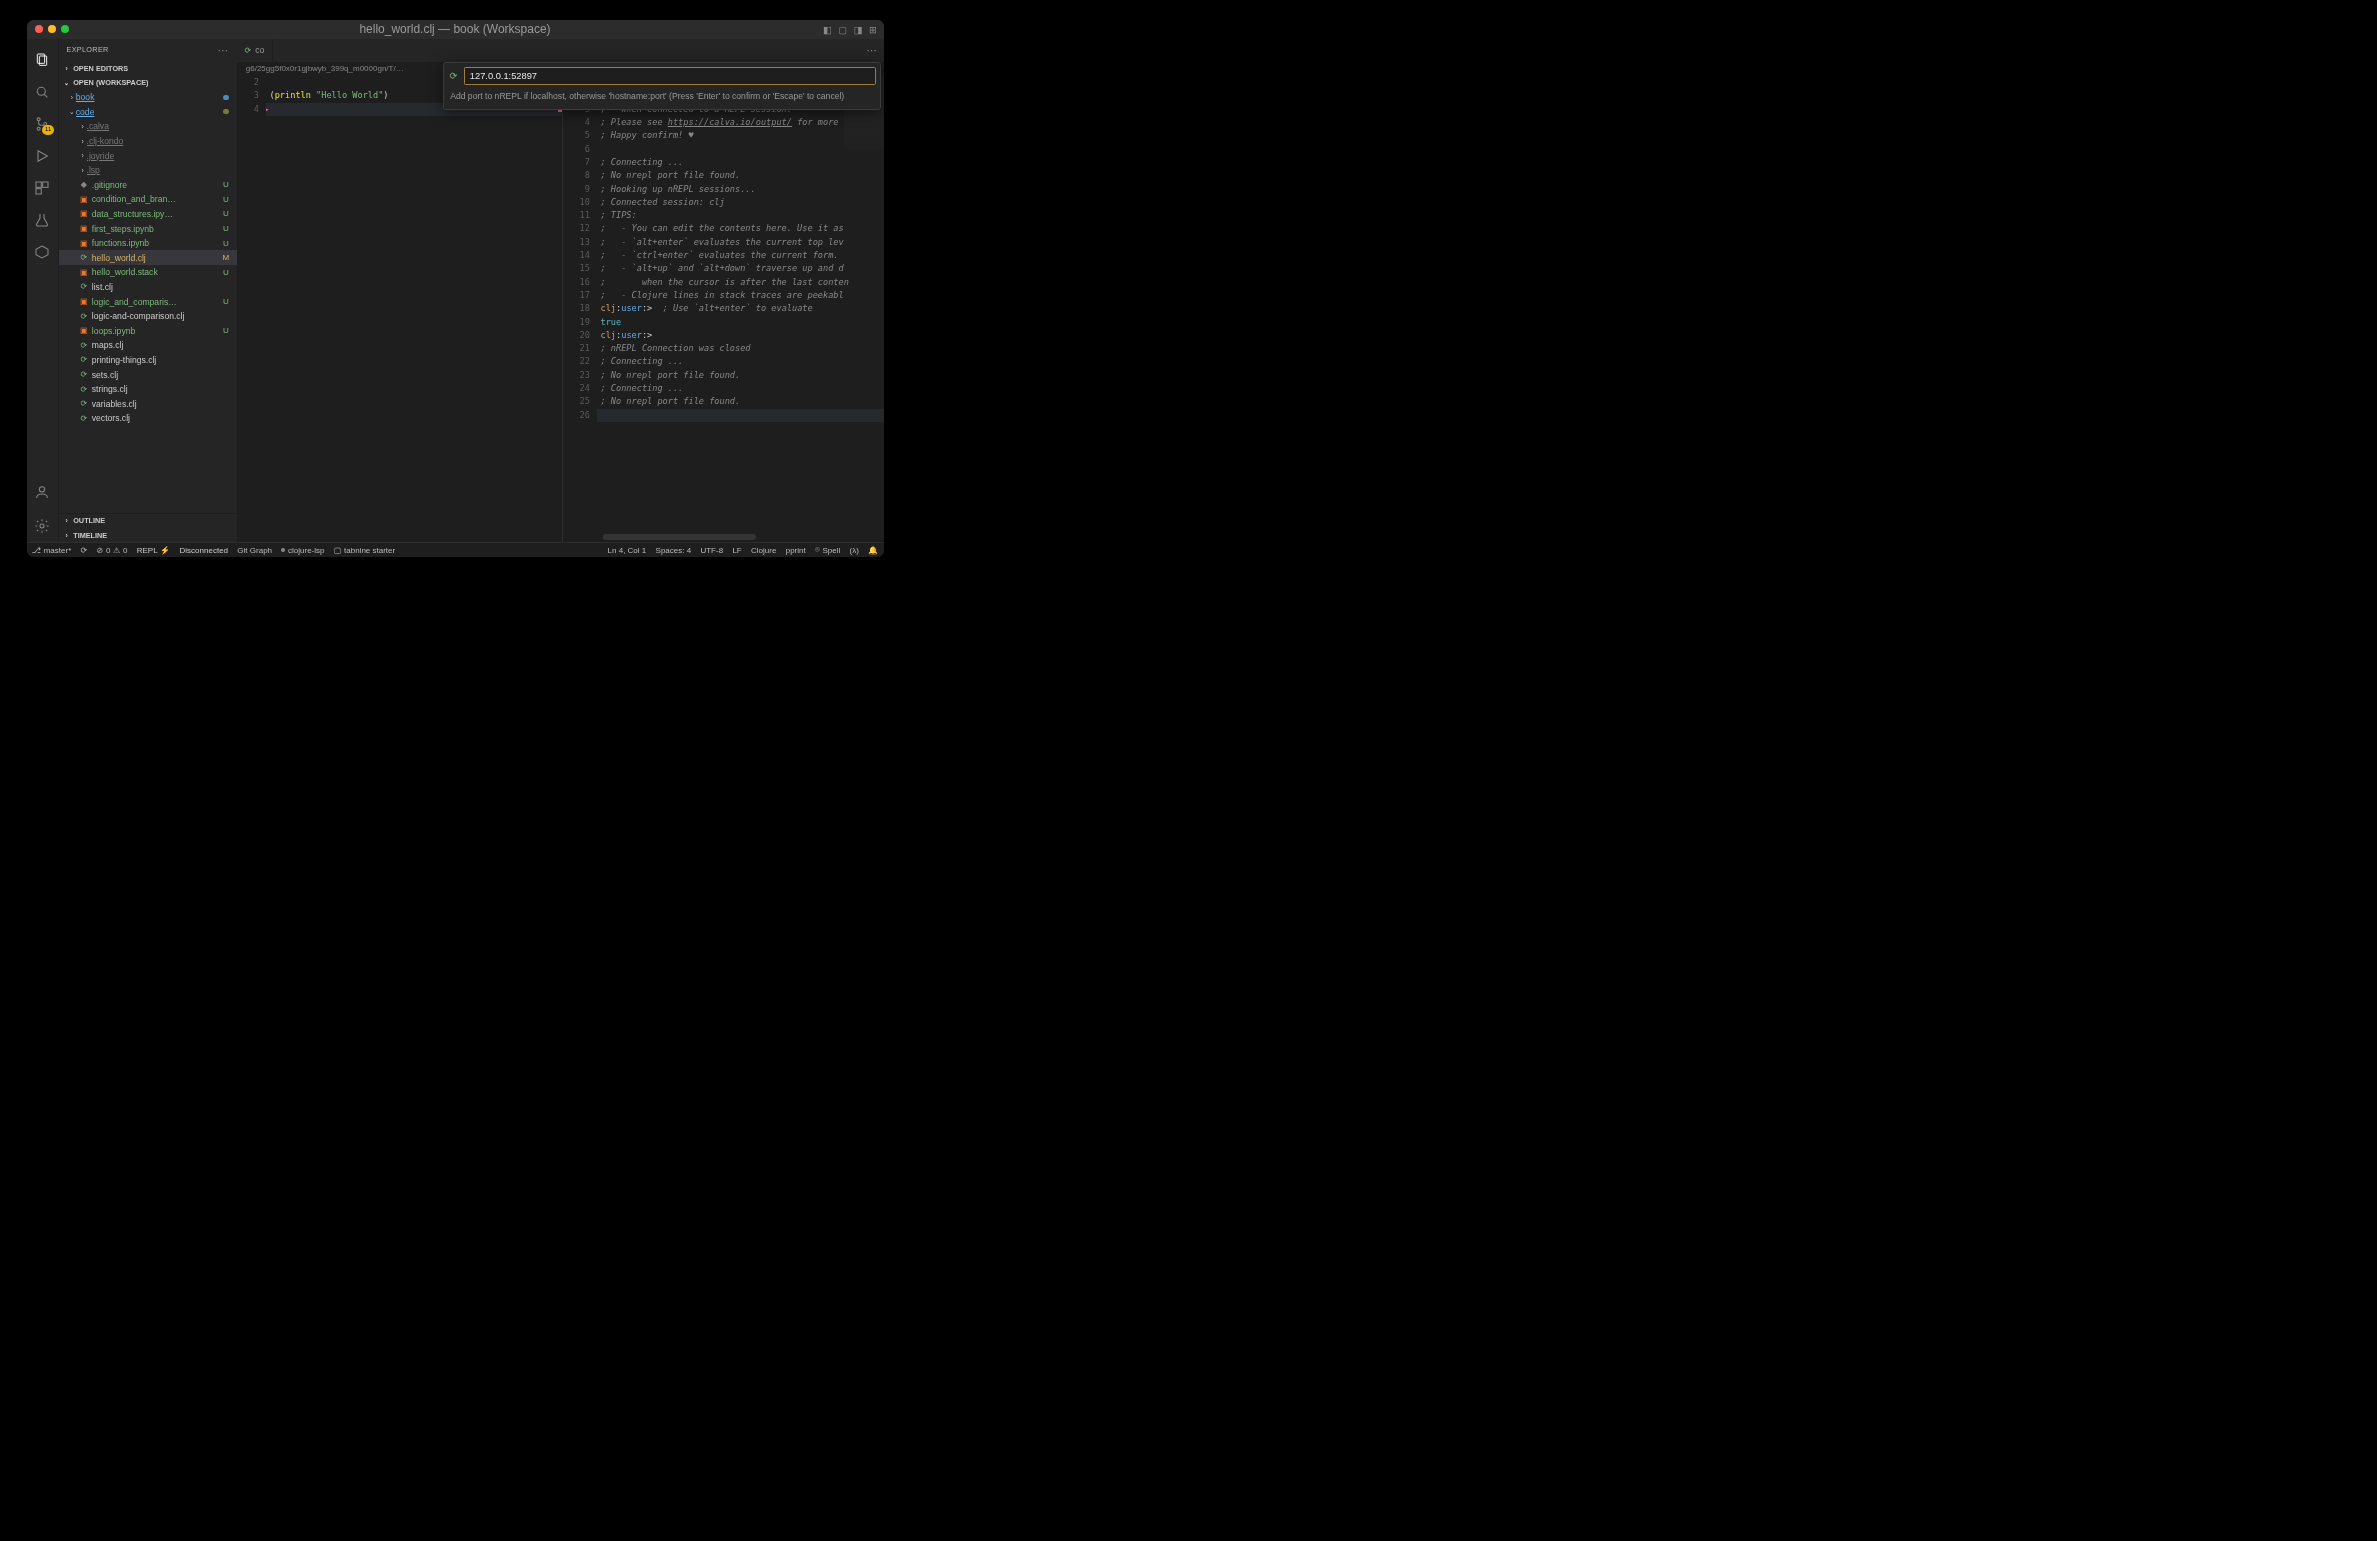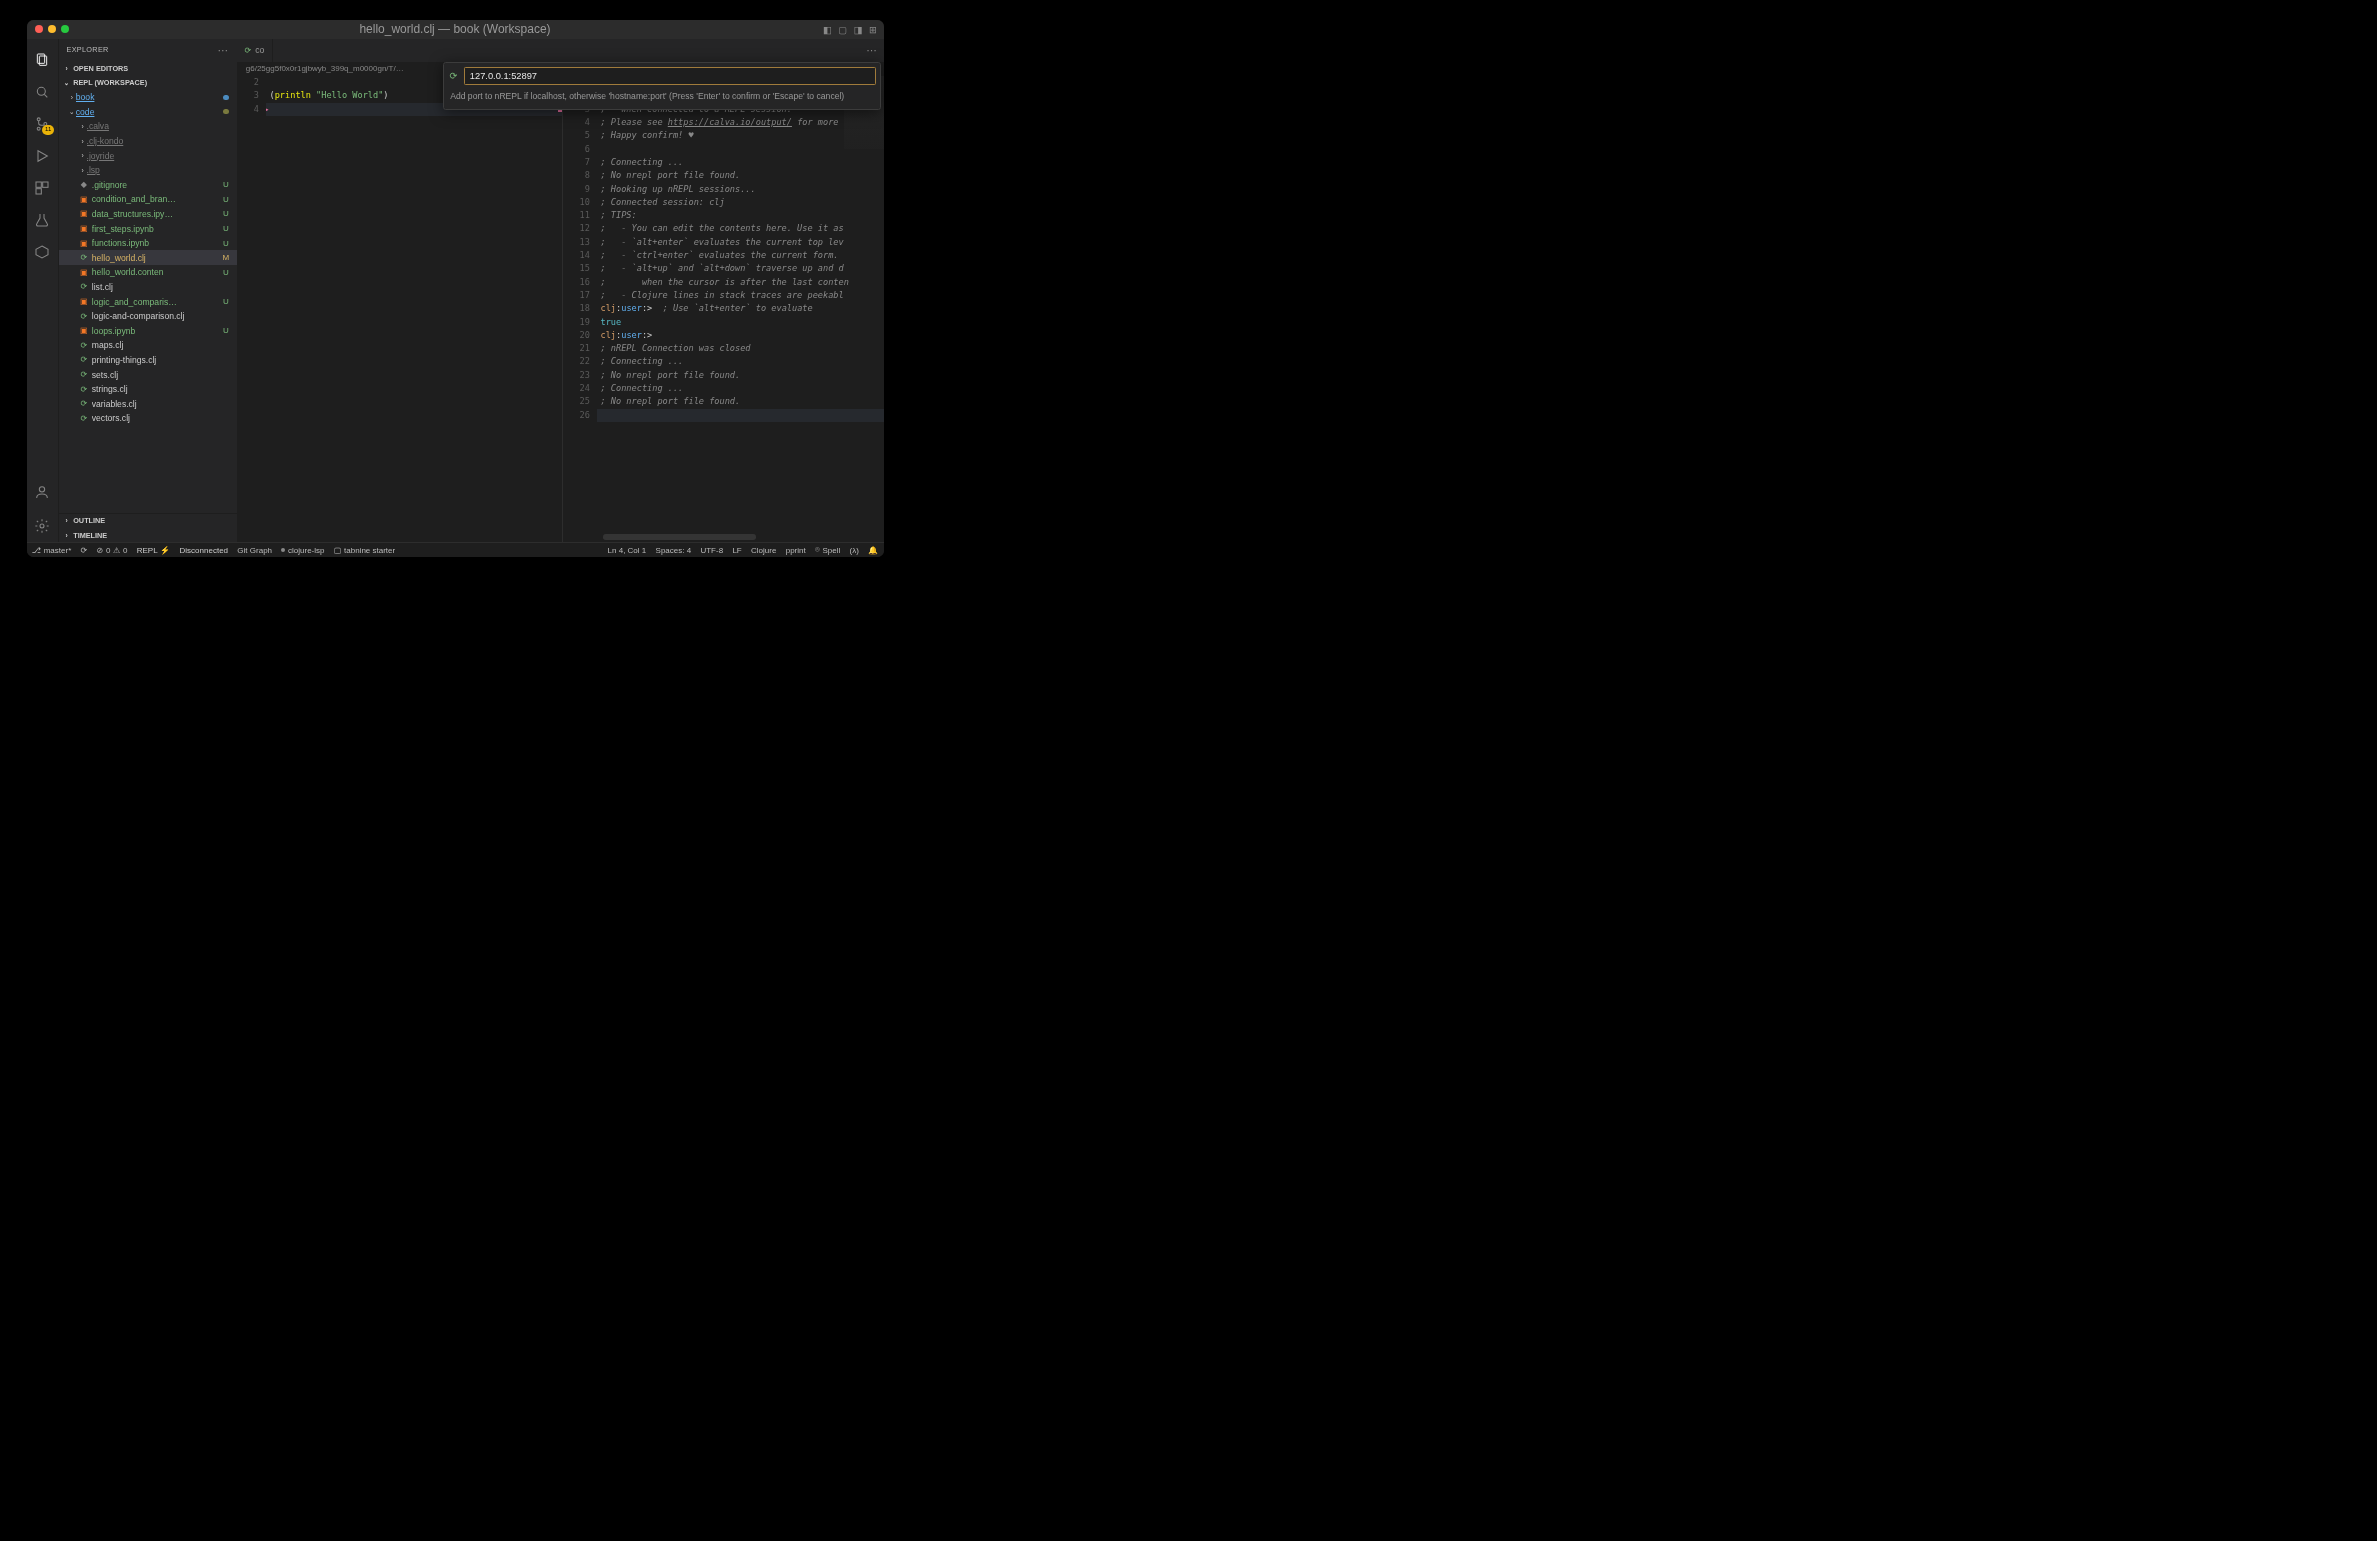--- a/index.html
+++ b/index.html
@@ -279,21 +279,21 @@
       <div class="sidebar-header">
         <span>EXPLORER</span>
         <span class="dots">⋯</span>
       </div>
       <div class="section-hdr">
         <span class="chev">›</span>
         <span>OPEN EDITORS</span>
       </div>
       <div class="section-hdr">
         <span class="chev">⌄</span>
-        <span>REPL (WORKSPACE)</span>
+        <span>OPEN (WORKSPACE)</span>
       </div>
 
       <div class="tree">
         <div class="tree-row folder" style="padding-left:9.3px">
           <span class="chev">›</span>
           <span class="label" style="color:#61afef">book</span>
           <span class="dot blue"></span>
         </div>
         <div class="tree-row folder" style="padding-left:9.3px">
           <span class="chev">⌄</span>
@@ -343,21 +343,21 @@
               <span class="label">functions.ipynb</span>
               <span class="status">U</span>
             </div>
             <div class="tree-row file mod selected" style="padding-left: 20px;">
               <span class="ficon ic-clj">⟳</span>
               <span class="label">hello_world.clj</span>
               <span class="status">M</span>
             </div>
             <div class="tree-row file green" style="padding-left: 20px;">
               <span class="ficon ic-jupyter">▣</span>
-              <span class="label">hello_world.conten</span>
+              <span class="label">hello_world.stack</span>
               <span class="status">U</span>
             </div>
             <div class="tree-row file " style="padding-left: 20px;">
               <span class="ficon ic-clj">⟳</span>
               <span class="label">list.clj</span>
               <span class="status"></span>
             </div>
             <div class="tree-row file green" style="padding-left: 20px;">
               <span class="ficon ic-jupyter">▣</span>
               <span class="label">logic_and_comparis…</span>

